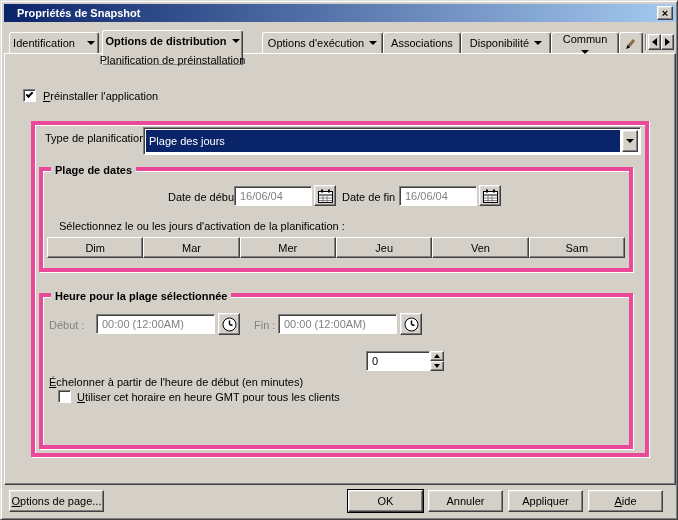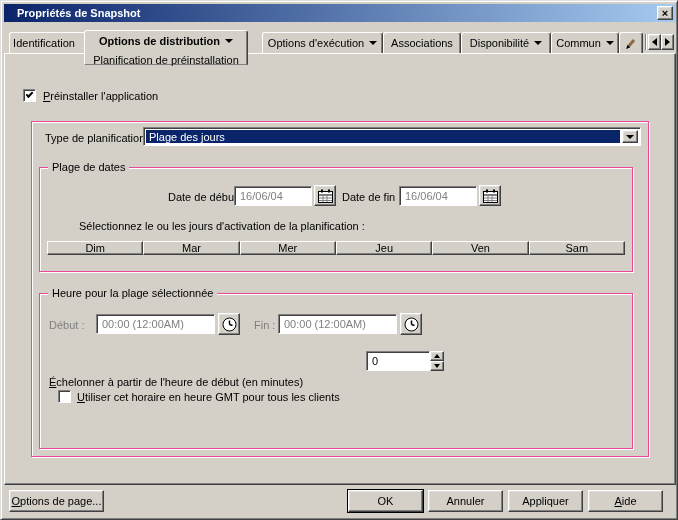--- a/index.html
+++ b/index.html
@@ -19,22 +19,23 @@
     background:#d4d0c8; border:1px solid; border-color:#fff #404040 #404040 #fff;
     box-shadow: inset -1px -1px 0 #808080, inset 1px 1px 0 #dfdfdf;
   }
   .field {
     position:absolute; background:#fff; border:1px solid;
     border-color:#808080 #fff #fff #808080;
     box-shadow: inset 1px 1px 0 #404040;
     padding:3px 0 6px 5px; white-space:nowrap; overflow:hidden;
   }
   .group {
-    position:absolute; border:1px solid #ec4899;
+    position:absolute; border:4px solid #ec4899;
     box-shadow: 1px 1px 0 #fff, inset 1px 1px 0 #fff;
+    font-weight: bold;
   }
   .legend { position:absolute; top:-7px; left:8px; background:#d4d0c8; padding:0 4px; line-height:13px; white-space:nowrap; }
 
   
   .titlebar { position:absolute; left:3px; top:3px; width:672px; height:18px;
     background:linear-gradient(to right,#0a246a,#a6caf0);
     display:flex; align-items:center; padding-left:5px; }
   .title-text { color:#fff; font-weight:bold;padding-left:8px; }
   .close-btn { position:absolute; top:2px; right:3px; width:16px; height:14px;
     display:flex; align-items:center; justify-content:center;
@@ -71,21 +72,21 @@
     border-left:2px solid #000; border-bottom:2px solid #000; transform:rotate(-45deg); }
 
   
   .combo-sel { position:absolute; left:2px; top:2px; right:20px; bottom:2px;
     background:#0a246a; color:#fff; display:flex; align-items:center; padding-left:3px; white-space:nowrap; overflow:hidden; }
   .combo-btn { position:absolute; right:2px; top:2px; width:16px; bottom:2px;
     display:flex; align-items:center; justify-content:center; }
 
   .icon-btn { position:absolute; display:flex; align-items:center; justify-content:center; }
 
-  .days-row { position:absolute; display:flex; z-index:3;align-items:center; }
+  .days-row { position:absolute; display:flex; z-index:3; }
   .daycell { flex:1; display:flex; align-items:center; justify-content:center;
     background:#d4d0c8; border:1px solid; border-color:#fff #404040 #404040 #fff;
     box-shadow: inset -1px -1px 0 #808080; }
 
   .spinner { position:absolute; display:flex; flex-direction:column; z-index:3; }
   .spin { flex:1; display:flex; align-items:center; justify-content:center; }
 
   .pushbtn { position:absolute; display:flex; align-items:center; justify-content:center; white-space:nowrap; }
   .default-btn { box-shadow: 0 0 0 1px #000, inset -1px -1px 0 #808080, inset 1px 1px 0 #dfdfdf; }
   u { text-decoration:underline; }
@@ -100,21 +101,21 @@
     <div class="close-btn btn3d">
       <span>×</span>
     </div>
   </div>
 
   <div class="tab" style="left:8px; width:90px;gap:12px;">
     <span>Identification</span>
     <span class="tri-down"></span>
   </div>
 
-  <div class="tab active" style="left:83px; width:164px;gap:7px;">
+  <div class="tab active" style="left:101px; width:141px;gap:7px;">
     <div class="tab-row">
       <span>Options de distribution</span>
       <span class="tri-down"></span>
     </div>
     <span class="tab-sub">Planification de préinstallation</span>
   </div>
 
   <div class="tab" style="left:261px; width:121px;">
     <span>Options d'exécution</span>
     <span class="tri-down"></span>
@@ -122,21 +123,21 @@
 
   <div class="tab" style="left:382px; width:78px;">
     <span>Associations</span>
   </div>
 
   <div class="tab" style="left:460px; width:90px;">
     <span>Disponibilité</span>
     <span class="tri-down"></span>
   </div>
 
-  <div class="tab" style="left:550px; width:68px;">
+  <div class="tab" style="left:550px; width:68px;flex-direction:column;">
     <span>Commun</span>
     <span class="tri-down"></span>
   </div>
 
   <div class="tab" style="left:618px; width:24px;">
     <svg width="14" height="14">
       <line x1="4" y1="11" x2="10" y2="4" stroke="#8a6b45" stroke-width="3"></line>
       <polygon points="2,13 6,11.5 3.5,9" fill="#000"></polygon>
     </svg>
   </div>
@@ -154,21 +155,21 @@
 
   <span class="cb" style="left:22px; top:88px;">
     <span class="mark"></span>
   </span>
   <span class="lbl z3" style="left:42px; top:88px;"><u>P</u>réinstaller l'application</span>
 
   <div class="group" style="left:30px; top:120px; width:618px; height:336px; z-index:3;"></div>
 
   <span class="lbl z3" style="left:44px; top:130px;">Type de planification :</span>
 
-  <div class="field" style="left:142px; top:126px; width:498px; height:19px; padding:0; z-index:3;">
+  <div class="field" style="left:142px; top:126px; width:498px; height:28px; padding:0; z-index:3;">
     <div class="combo-sel">
       <span>Plage des jours</span>
     </div>
     <div class="combo-btn btn3d">
       <span class="tri-down"></span>
     </div>
   </div>
 
   <div class="group" style="left:38px; top:166px; width:594px; height:105px; z-index:3;">
     <span class="legend">Plage de dates</span>
@@ -197,21 +198,21 @@
       <line x1="1" y1="6" x2="14" y2="6" stroke="#000"></line>
       <line x1="5" y1="6" x2="5" y2="13" stroke="#808080"></line>
       <line x1="9" y1="6" x2="9" y2="13" stroke="#808080"></line>
       <line x1="1" y1="9" x2="14" y2="9" stroke="#808080"></line>
       <line x1="1" y1="11.5" x2="14" y2="11.5" stroke="#808080"></line>
       <rect x="3" y="0.5" width="2" height="3" fill="#000"></rect>
       <rect x="10" y="0.5" width="2" height="3" fill="#000"></rect>
     </svg>
   </div>
 
-  <span class="lbl z3" style="left:58px; top:218px;margin-left:20px;">Sélectionnez le ou les jours d'activation de la planification :</span>
+  <span class="lbl z3" style="left:58px; top:218px;">Sélectionnez le ou les jours d'activation de la planification :</span>
 
   <div class="days-row" style="left:46px; top:236px; width:578px; height:21px;">
     <div class="daycell">Dim</div>
     <div class="daycell">Mar</div>
     <div class="daycell">Mer</div>
     <div class="daycell">Jeu</div>
     <div class="daycell">Ven</div>
     <div class="daycell">Sam</div>
   </div>
 

